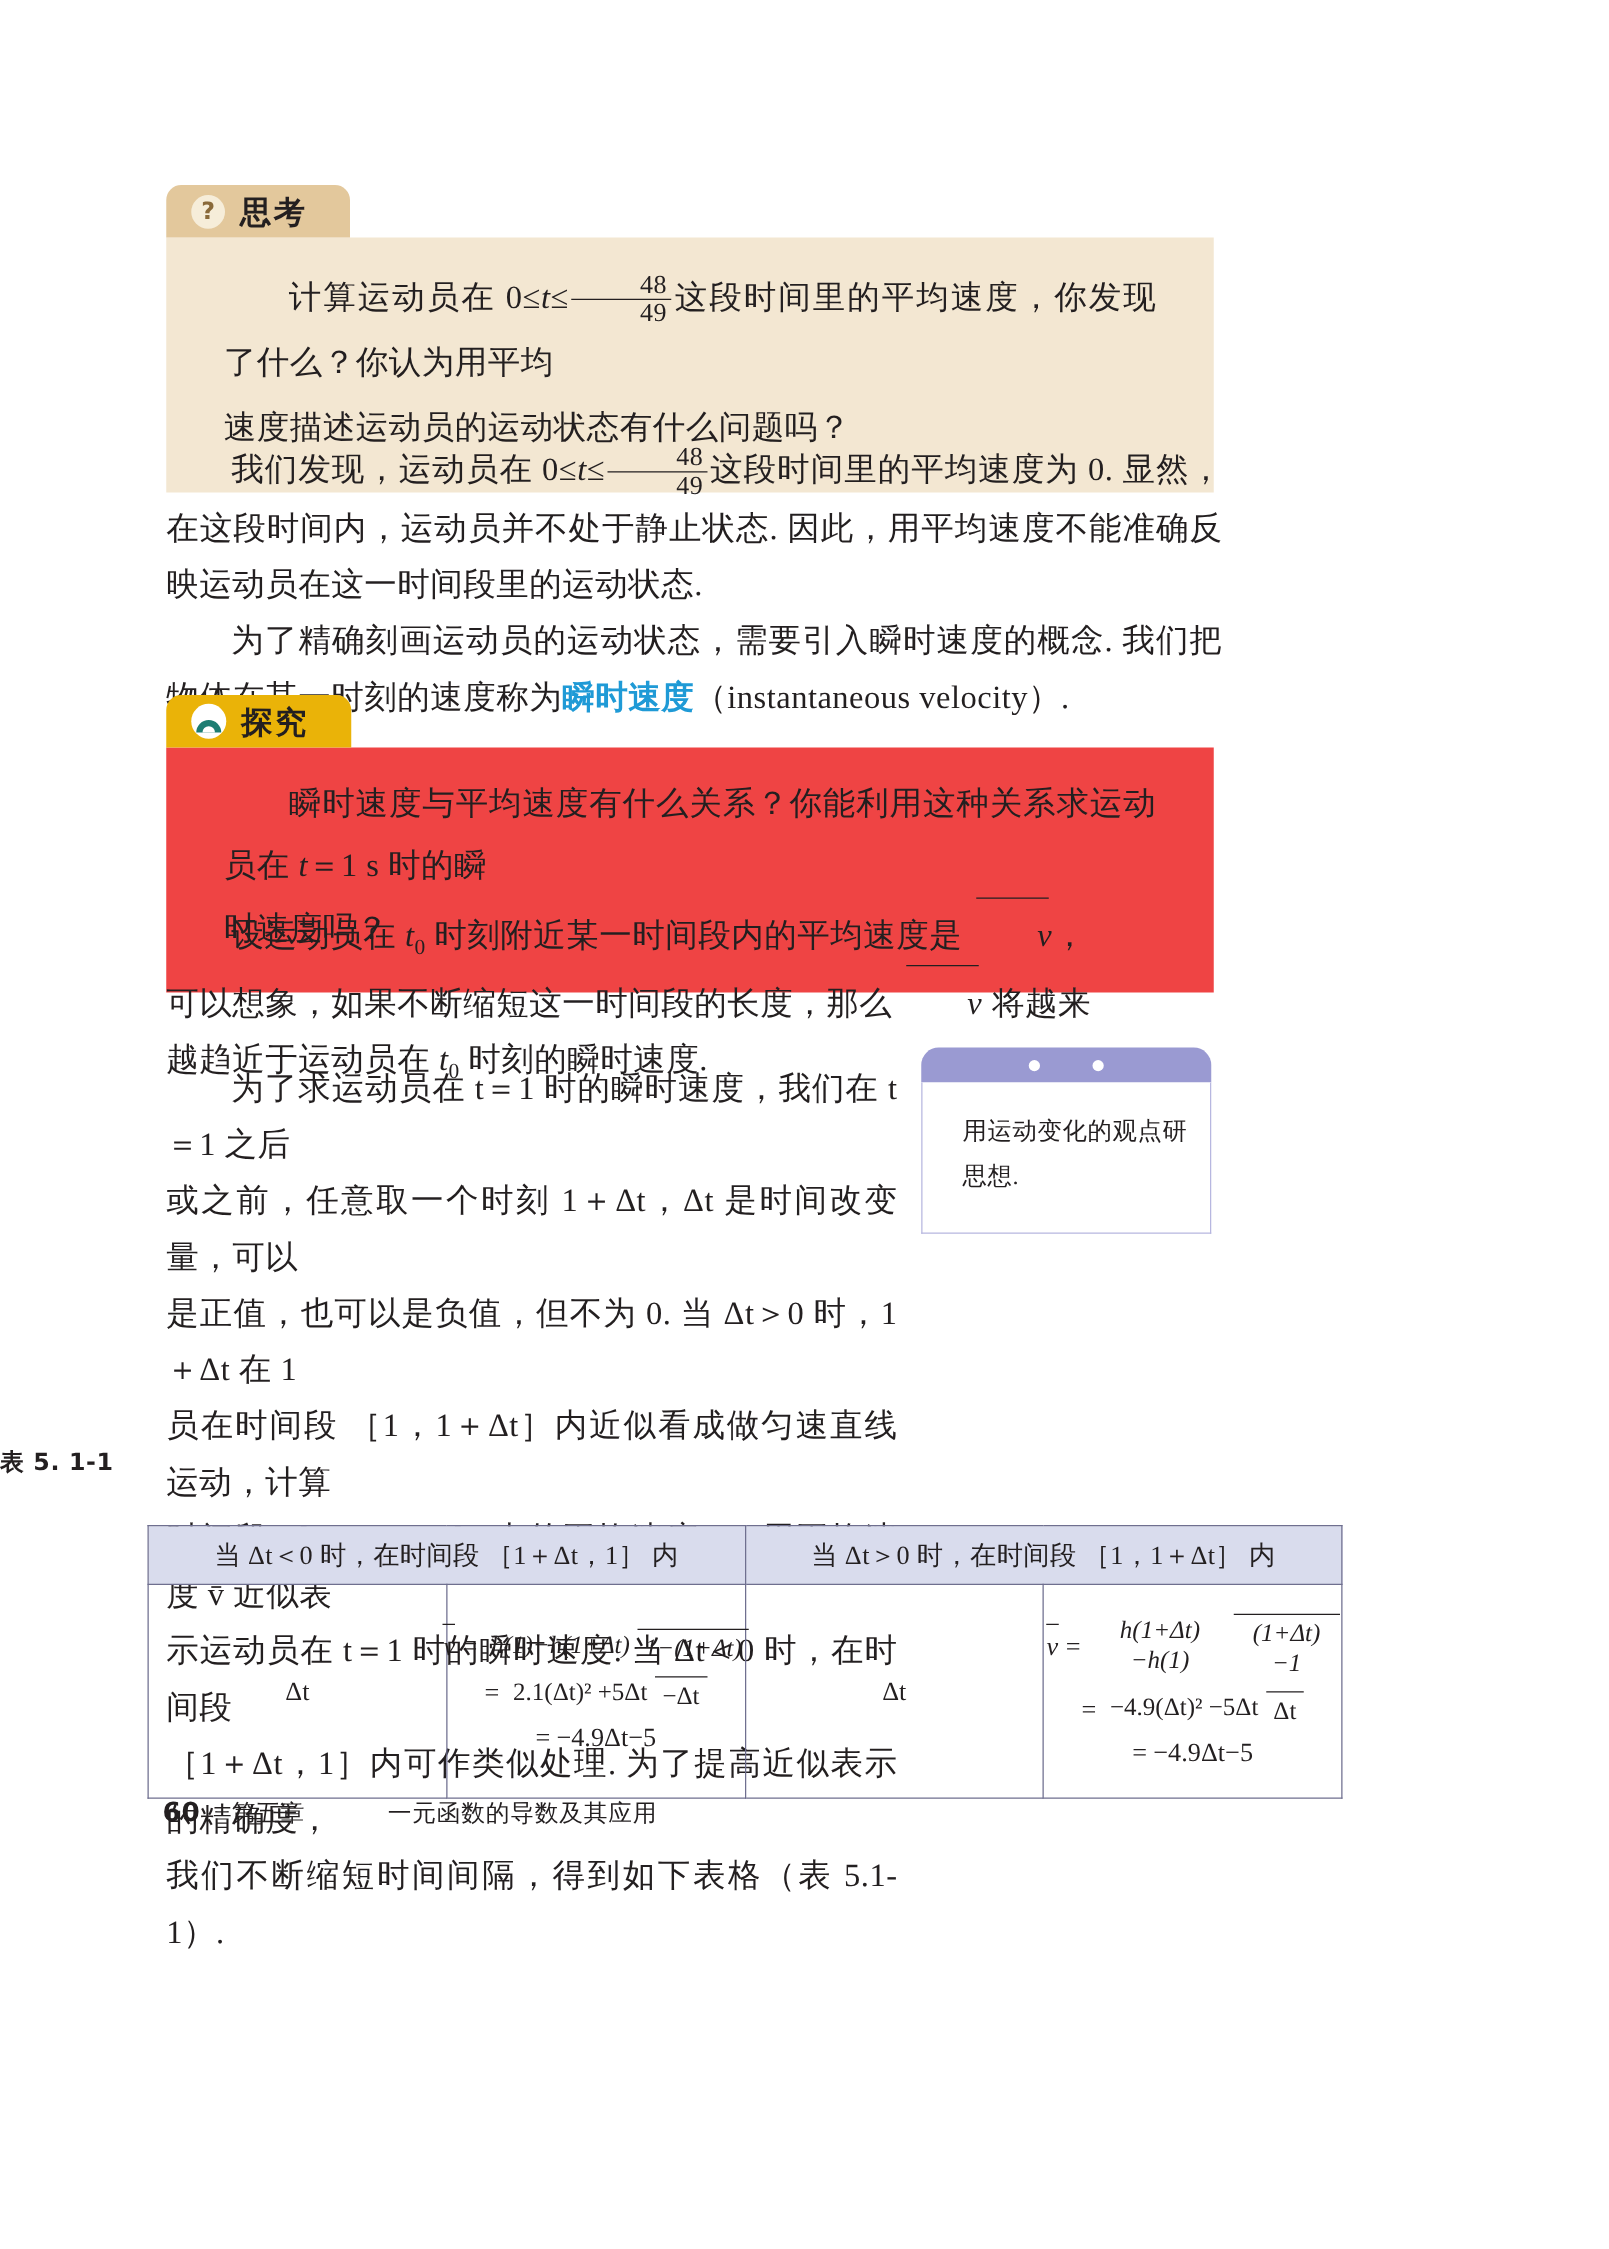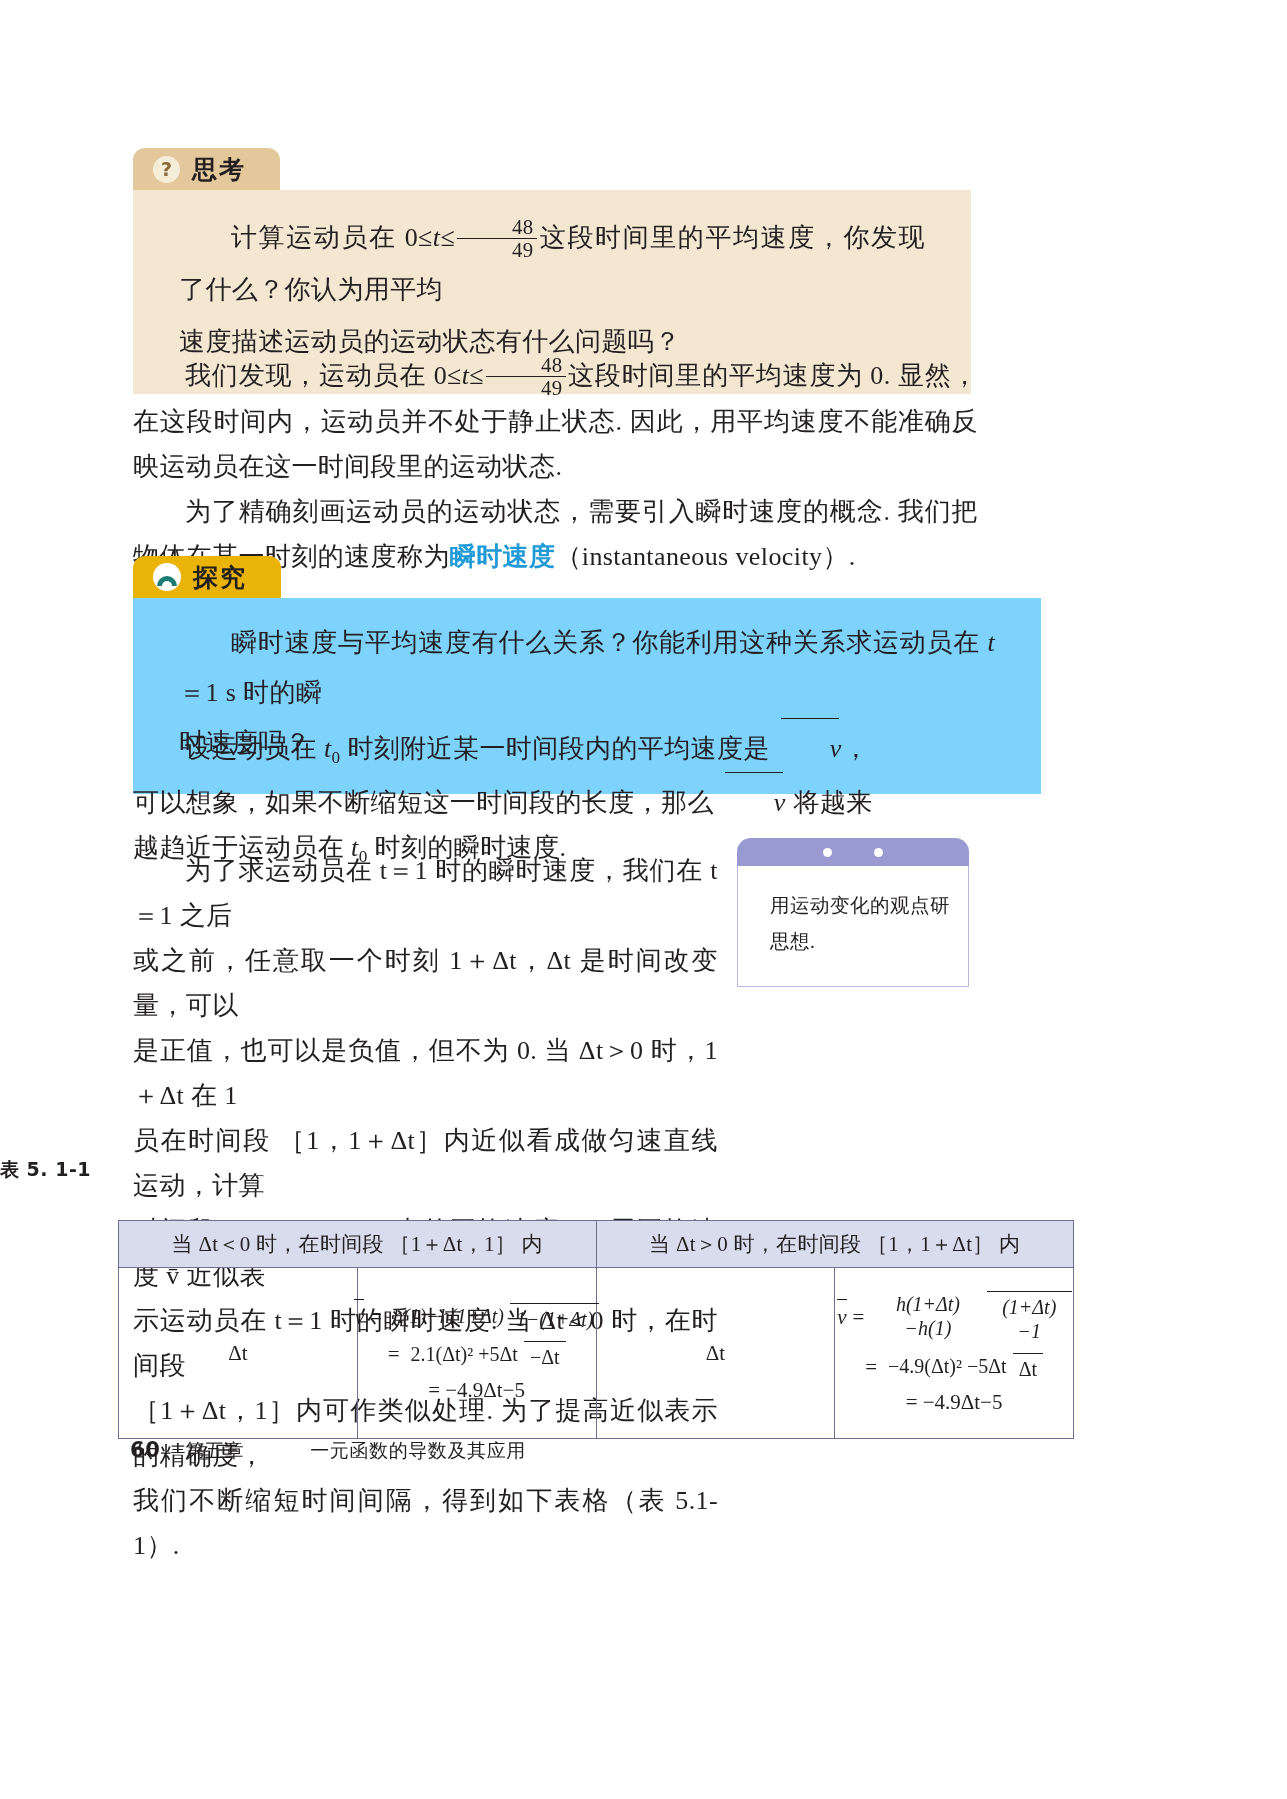--- a/index.html
+++ b/index.html
@@ -73,23 +73,23 @@
     padding:22px 46px 26px 46px;
     box-sizing:border-box;
     width:838px;
   }
   #think-body .para{line-height:52px;}
 
   
   #inquiry-box{position:absolute;left:133px;top:556px;width:838px;}
   #inquiry-tab{background:#eab308;}
   #inquiry-body{
-    background:#7dd3fc;
+    background:#ef4444;
     padding:20px 46px 26px 46px;
-    box-sizing:border-box;width:908px;
+    box-sizing:border-box;width:838px;
   }
   #inquiry-body .para{line-height:50px;}
   .arc-icon{
     width:28px;height:28px;border-radius:50%;
     background:#ffffff;
     display:flex;align-items:flex-end;justify-content:center;
     overflow:hidden;position:relative;
   }
   .arc-icon svg{display:block;}
 

